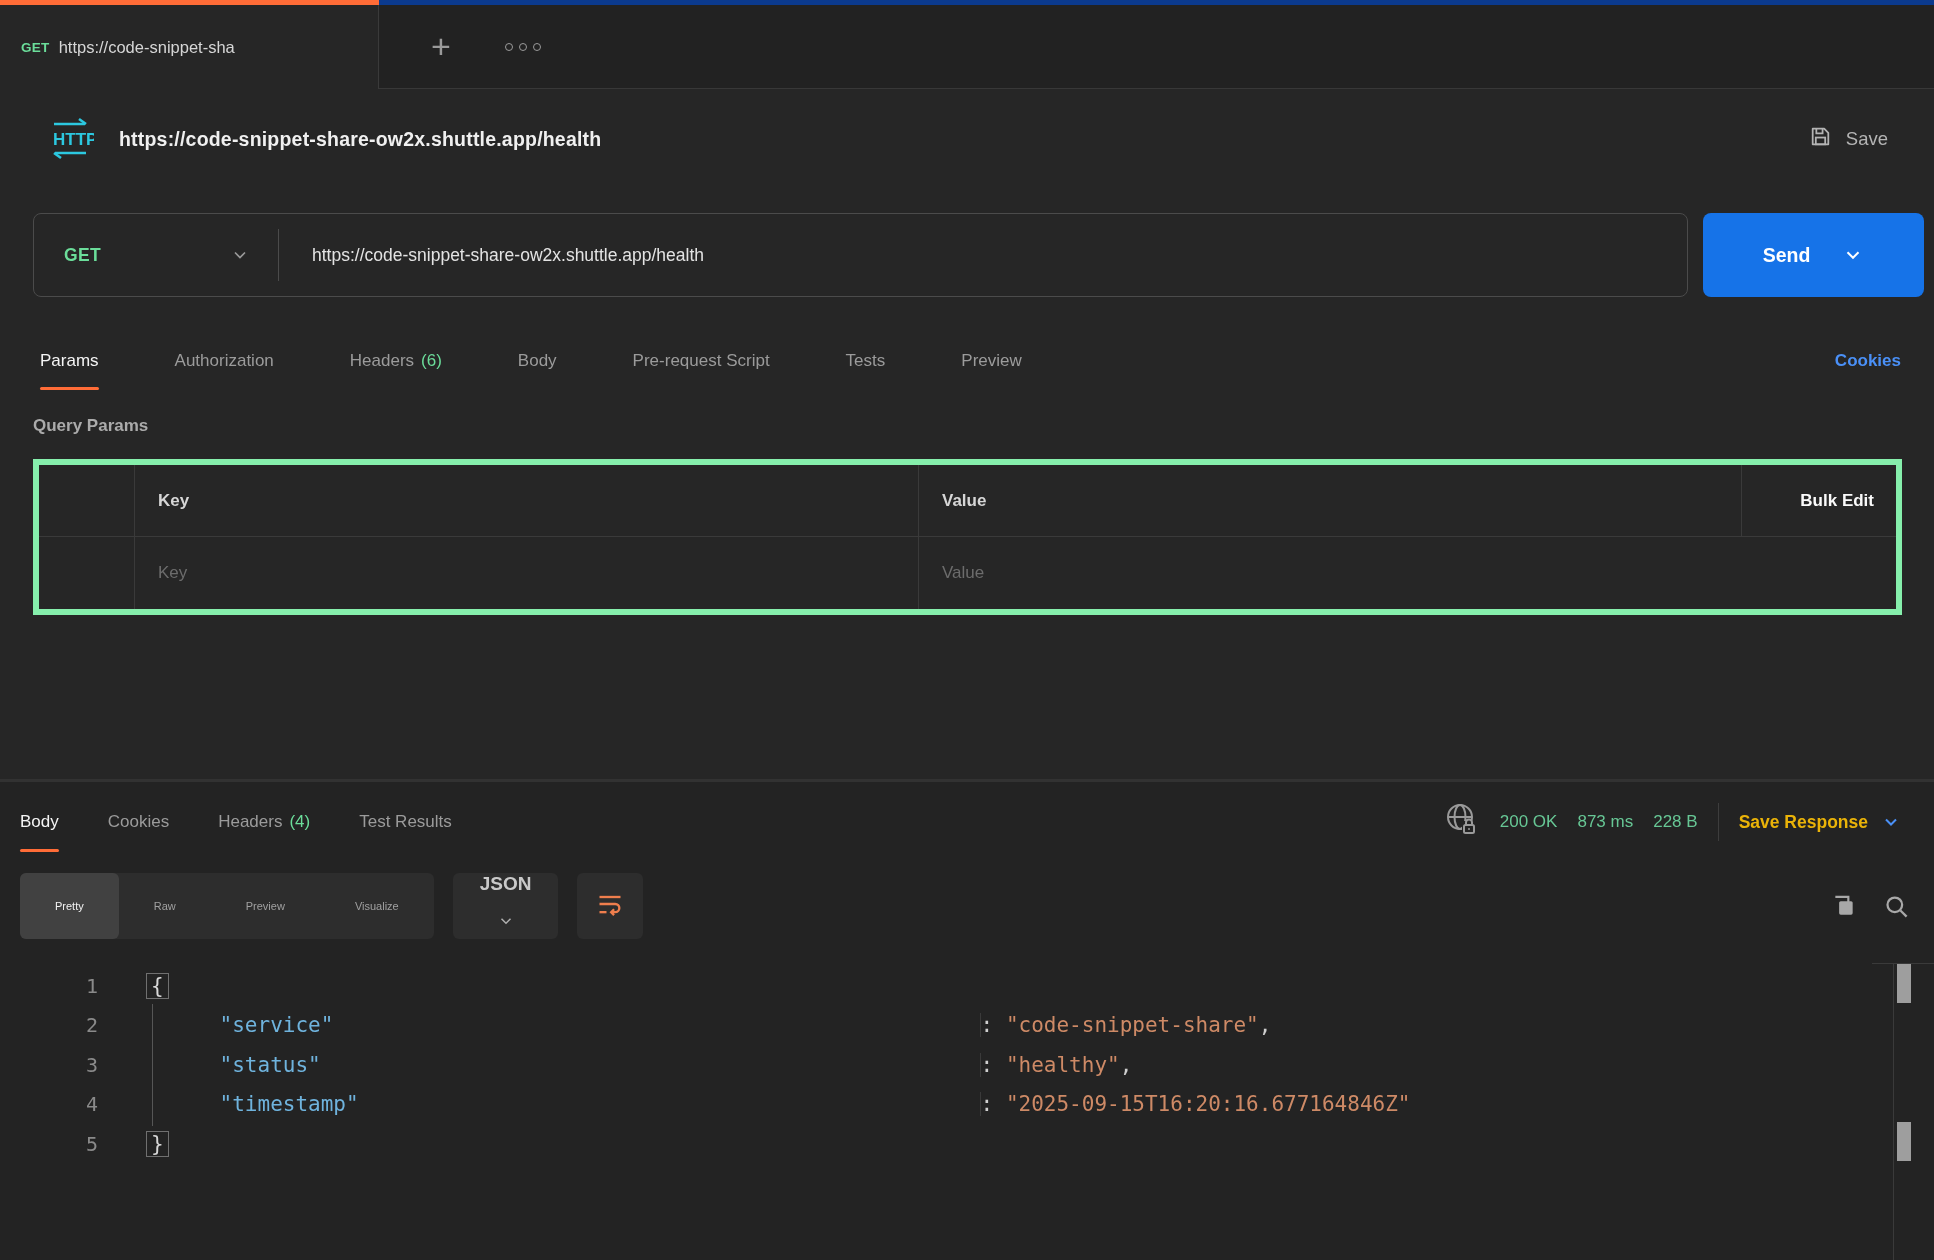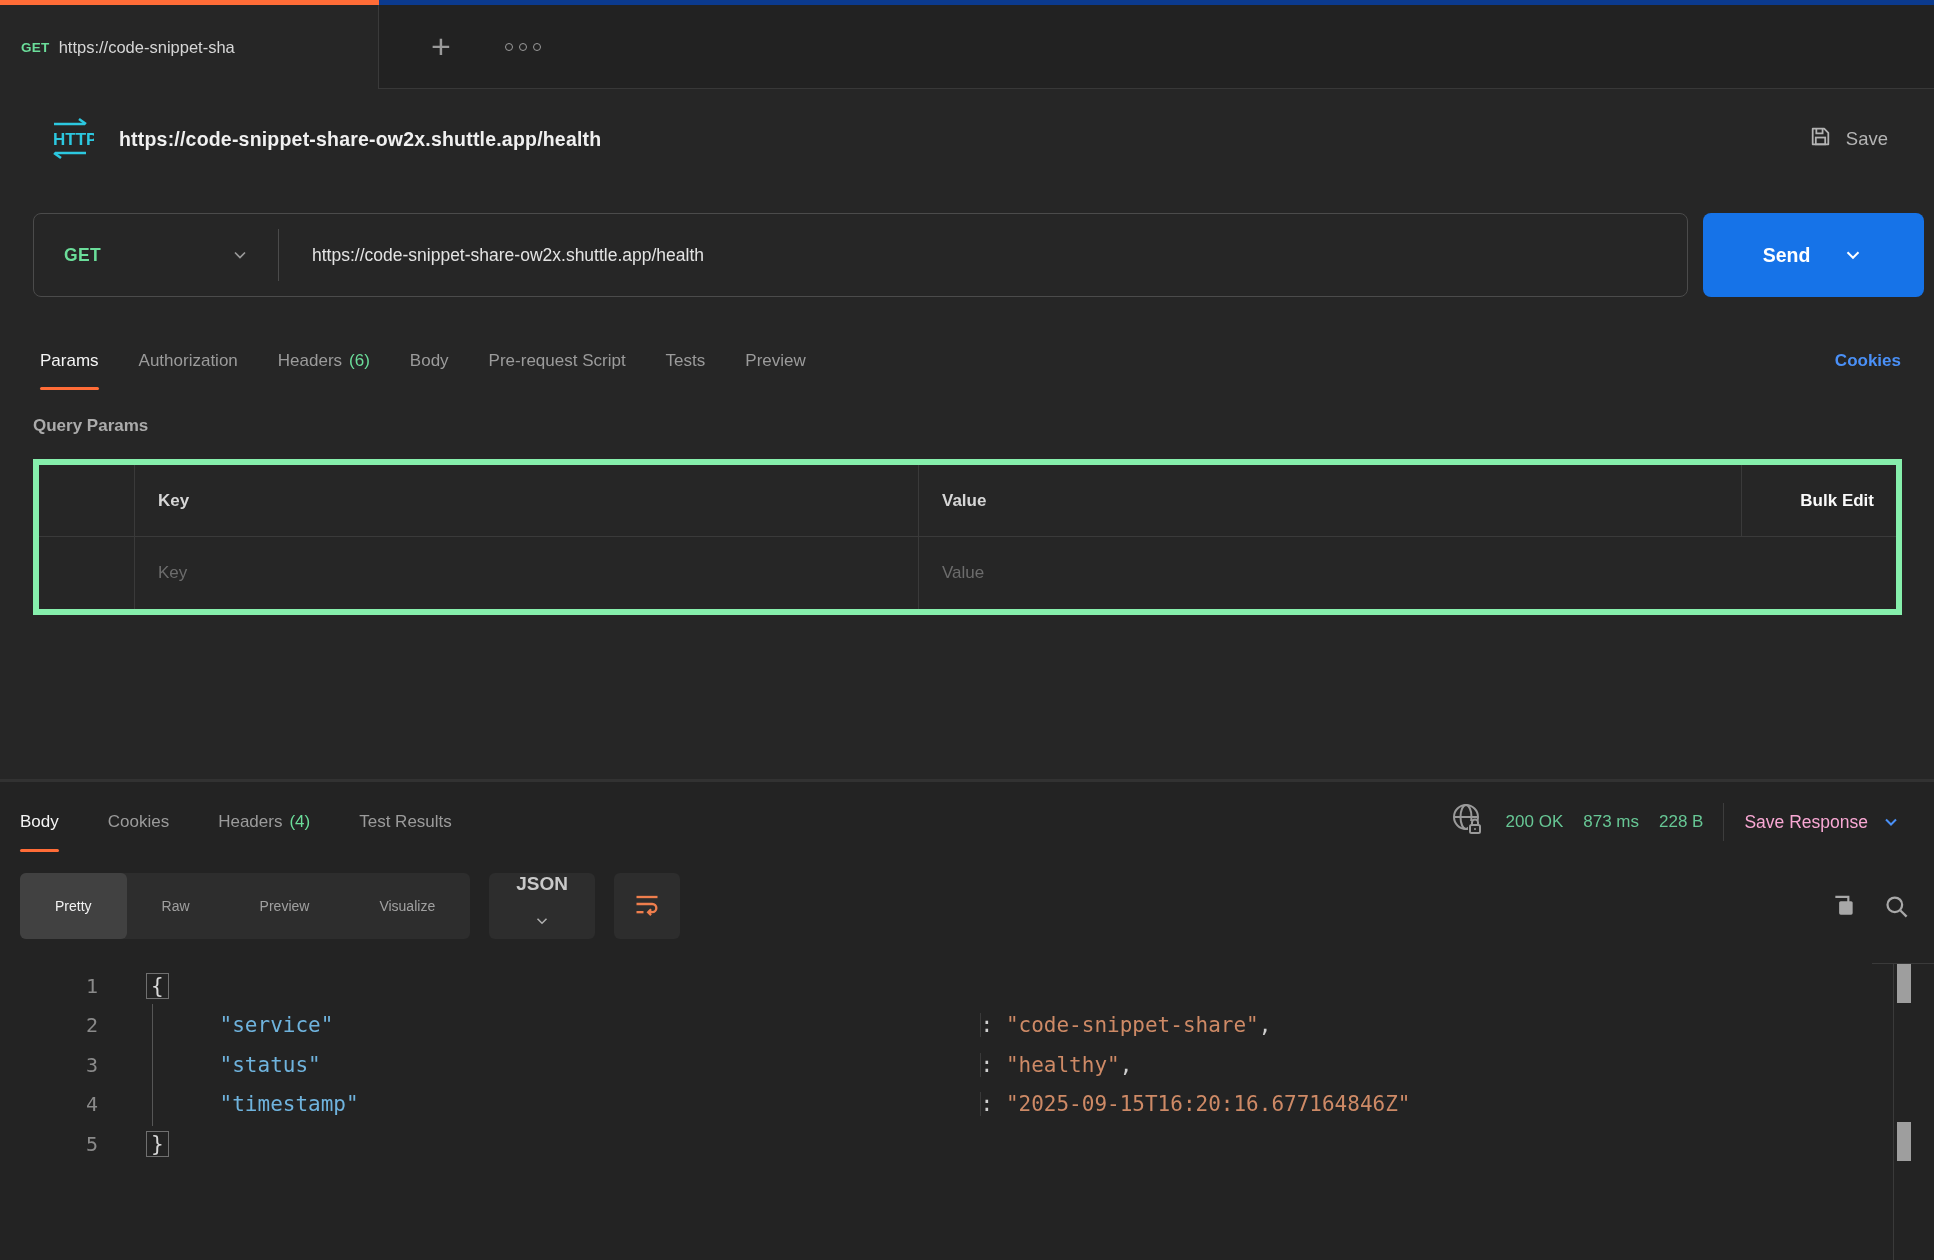--- a/index.html
+++ b/index.html
@@ -40,21 +40,21 @@
   .method-select .chev { margin-left:auto; margin-right:28px; color:#9a9a9a; }
   .bar-divider { width:1px; height:52px; background:#4b4b4b; flex:none; }
   .url-input { margin-left:33px; color:#e3e3e3; font-size:17.5px; background:transparent; border:none; outline:none;
                font-family:"Liberation Sans", sans-serif; width:1200px; }
   .send-btn { position:absolute; top:213px; left:1703px; width:221px; height:84px; background:#1673e8;
               border-radius:8px; display:flex; align-items:center; justify-content:center; gap:32px;
               color:#ffffff; cursor:pointer; border:none; }
   .send-label { font-size:19.5px; font-weight:700; }
 
   
-  .req-tabs { position:absolute; top:332px; left:40px; right:33px; height:58px; display:flex; gap:40px; }
+  .req-tabs { position:absolute; top:332px; left:40px; right:33px; height:58px; display:flex; gap:76px; }
   .tab-item { display:flex; align-items:center; color:#9b9b9b; font-size:17px; position:relative; cursor:pointer; white-space:nowrap; }
   .tab-item.active { color:#f5f5f5; }
   .tab-item.active::after { content:""; position:absolute; left:0; right:0; bottom:0; height:3.5px;
                             background:#ff6c37; border-radius:2px; }
   .tab-count { color:#6bdd9a; margin-left:7px; }
   .cookies-link { margin-left:auto; align-self:center; color:#4a90f7; font-weight:700; font-size:17px; cursor:pointer; }
 
   
   .qp-heading { position:absolute; top:416px; left:33px; color:#ababab; font-size:17px; font-weight:600; }
   .qp-table { position:absolute; top:459px; left:33px; width:1869px; border:6px solid #86efac; }
@@ -73,26 +73,26 @@
   .cell-input::placeholder { color:#6c6c6c; }
 
   
   .pane-divider { position:absolute; top:779px; left:0; right:0; height:3px; background:#323232; }
   .response { position:absolute; top:782px; left:0; right:0; bottom:0; background:#232323; }
 
   .resp-tabs { position:absolute; top:10px; left:20px; right:33px; height:60px; display:flex; gap:49px; }
   .resp-meta { margin-left:auto; display:flex; align-items:center; gap:20px; }
   .meta-green { color:#67c795; font-size:17px; }
   .meta-divider { width:1px; height:38px; background:#3d3d3d; }
-  .save-resp { display:flex; align-items:center; gap:13px; color:#f9a8d4; font-weight:400; font-size:17.5px; cursor:pointer; }
+  .save-resp { display:flex; align-items:center; gap:13px; color:#eab308; font-weight:700; font-size:17.5px; cursor:pointer; }
 
   
   .toolbar { position:absolute; top:91px; left:20px; right:24px; height:66px; display:flex; align-items:center; }
   .seg-group { display:flex; background:#2d2d2d; border-radius:6px; height:66px; align-items:stretch; }
-  .seg { padding:0 35px; color:#a0a0a0; font-size:14px; display:flex; align-items:center; border-radius:6px; cursor:pointer; }
+  .seg { padding:0 35px; color:#a0a0a0; font-size:11px; display:flex; align-items:center; border-radius:6px; cursor:pointer; }
   .seg.active { background:#414141; color:#f2f2f2; }
   .json-btn { margin-left:19px; height:66px; background:#2d2d2d; border-radius:6px; display:flex; align-items:center;
               padding:0 27px; gap:17px; color:#c9c9c9; font-size:19px; font-weight:600; cursor:pointer;flex-direction:column; }
   .wrap-btn { margin-left:19px; width:66px; height:66px; background:#2d2d2d; border-radius:6px;
               display:flex; align-items:center; justify-content:center; cursor:pointer; }
   .right-icons { margin-left:auto; display:flex; align-items:center; gap:26px; color:#a8a8a8; }
   .icon-btn { cursor:pointer; display:flex; }
 
   
   .code-area { position:absolute; top:184px; left:0; right:44px; }

